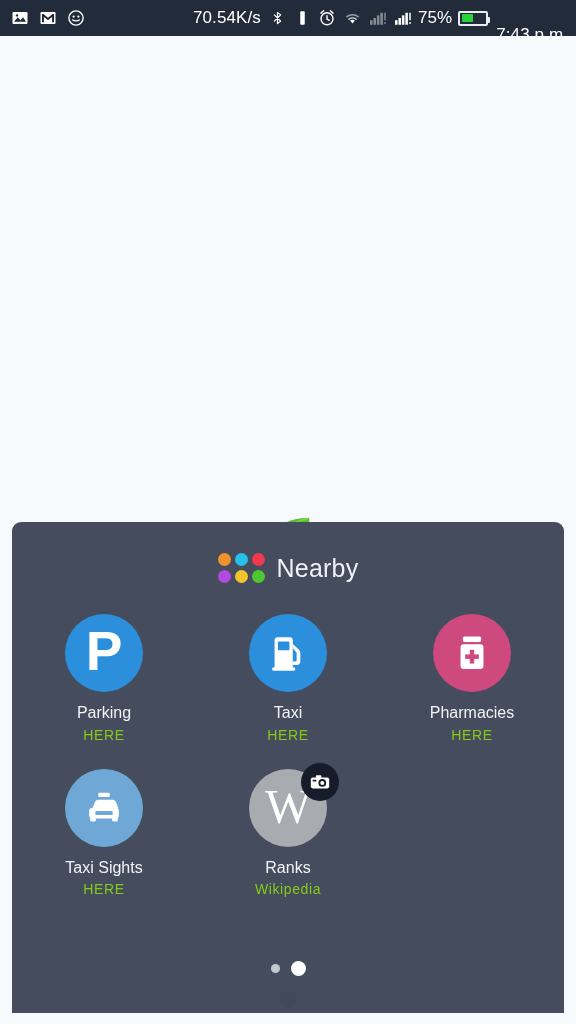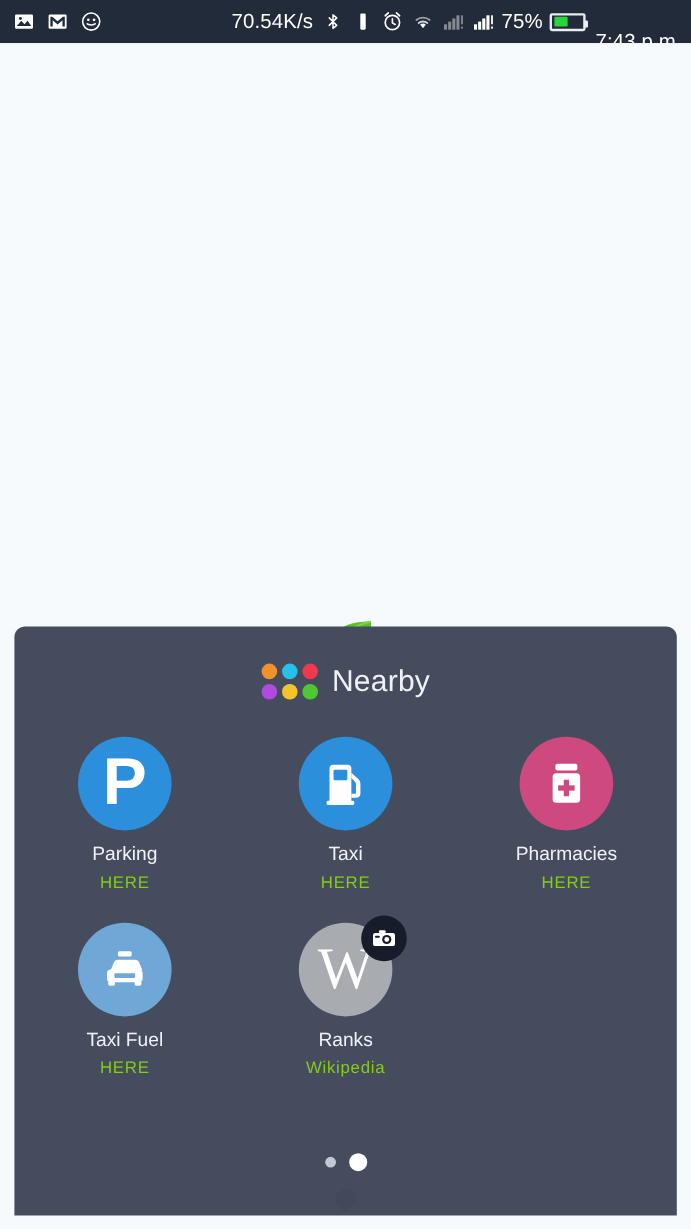--- a/index.html
+++ b/index.html
@@ -280,21 +280,21 @@
       <div class="circle" style="background:#6fa8d6">
         <svg width="46" height="46" viewBox="0 0 48 48">
           <rect x="18" y="8" width="12" height="4.6" rx="1.4" fill="#ffffff"></rect>
           <path d="M15 15.5h18c1.6 0 3 1 3.6 2.5l2.6 6.4H11.8l2.6-6.4c.6-1.5 2-2.5 3.6-2.5z" fill="#ffffff"></path>
           <rect x="8.5" y="24" width="31" height="11" rx="3.2" fill="#ffffff"></rect>
           <rect x="15" y="27.2" width="18" height="4.2" rx="1" fill="#6fa8d6"></rect>
           <rect x="9.5" y="34" width="6" height="4" rx="1.6" fill="#ffffff"></rect>
           <rect x="32.5" y="34" width="6" height="4" rx="1.6" fill="#ffffff"></rect>
         </svg>
       </div>
-      <span class="cell-label">Taxi Fuel</span>
+      <span class="cell-label">Taxi Sights</span>
       <span class="cell-sub">HERE</span>
     </div>
 
     <div class="cell">
       <div class="circle" style="background:#a8abb0">
         <span class="wiki-w">W</span>
         <span class="cam-badge">
           <svg width="22" height="22" viewBox="0 0 24 24">
             <rect x="2" y="7" width="20" height="12" rx="2" fill="#ffffff"></rect>
             <rect x="7.5" y="4.5" width="6" height="3" rx="1" fill="#ffffff"></rect>

